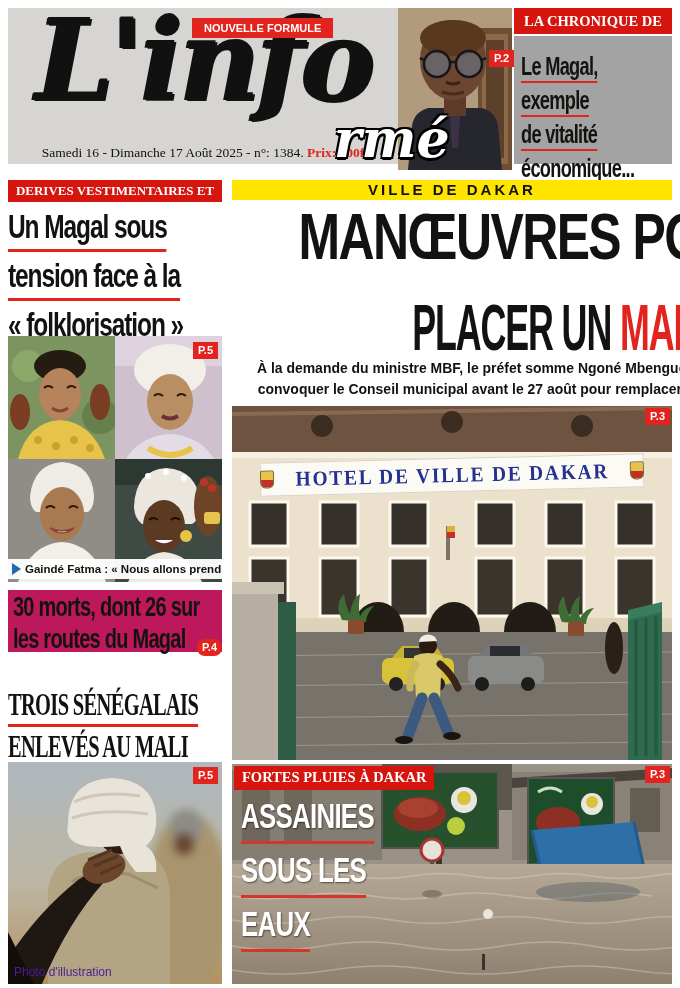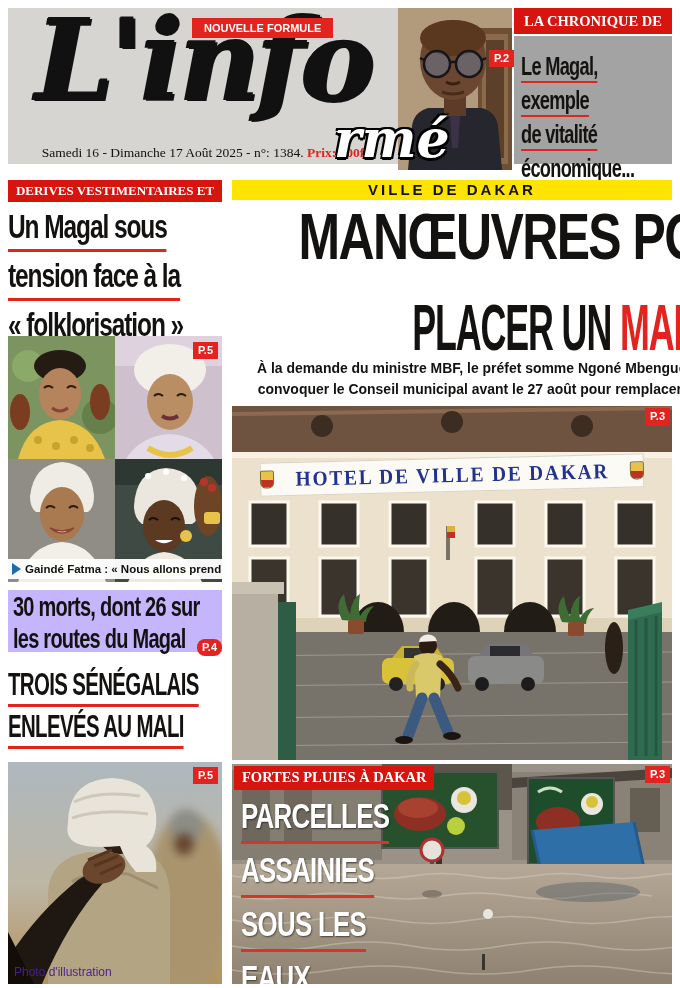--- a/index.html
+++ b/index.html
@@ -49,26 +49,26 @@
   #headline1 .cond { font-size:34px; letter-spacing:-1.5px; transform:scaleX(.72); color:#141210; }
 
   #photo-women { left:8px; top:336px; width:214px; height:246px; }
   #caption-women { position:absolute; left:0; bottom:3px; width:100%; height:20px;
           background:rgba(255,255,255,.95); display:flex; align-items:center; gap:4px;
           padding:0 4px; z-index:5; }
   #caption-women .txt { font-size:11.5px; font-weight:bold; color:#111; white-space:nowrap; }
   .play-arrow { width:0; height:0; border-top:6px solid transparent; border-bottom:6px solid transparent;
           border-left:9px solid #1d6ab0; flex:none; }
 
-  #yellow-story { left:8px; top:590px; width:214px; height:62px; background:#c4b5fd; padding:3px 0 0 5px; }
+  #yellow-story { left:8px; top:590px; width:214px; height:62px; background:#be185d; padding:3px 0 0 5px; }
   #yellow-story .hl { line-height:28px; }
   #yellow-story .cond { font-size:27px; letter-spacing:-1px; transform:scaleX(.74); color:#141210; }
 
   #kicker3 { left:8px; top:658px; width:214px; height:24px; font-size:13.5px; line-height:24px; }
-  #headline3 { left:8px; top:666px; width:214px; }
+  #headline3 { left:8px; top:686px; width:214px;font-family:Liberation Serif, serif; }
   #headline3 .hl { line-height:37px; }
   #headline3 .cond { font-size:31px; letter-spacing:-1px; transform:scaleX(.66); color:#141210;
           border-bottom:3px solid #e3231d; padding-bottom:1px; }
 
   #photo-turban { left:8px; top:762px; width:214px; height:222px; }
   #caption-turban { position:absolute; left:6px; bottom:5px; color:#4c1d95; font-size:12px; z-index:5; }
 
   
   #main-kicker { left:232px; top:180px; width:440px; height:20px; background:#ffe400;
           color:#141210; font-weight:bold; font-size:15px; letter-spacing:3px;
@@ -412,21 +412,20 @@
         <path d="M0,182 q45,8 90,0 t90,0 t90,0 t90,0 t90,0"></path>
         <path d="M0,206 q50,8 100,0 t100,0 t100,0 t100,0 t100,0"></path>
       </g>
       <ellipse cx="356" cy="128" rx="52" ry="10" fill="#3a4a58" opacity=".35"></ellipse>
       <ellipse cx="200" cy="130" rx="10" ry="4" fill="#5c564c" opacity=".5"></ellipse>
       <circle cx="256" cy="150" r="5" fill="#e9e6df"></circle>
       <rect x="250" y="190" width="3" height="16" fill="#3a352c"></rect>
     </svg>
     <div id="flood-kicker">FORTES PLUIES À DAKAR</div>
     <div id="flood-headline">
-      <div class="hl"><span class="cond">PARCELLES</span></div>
       <div class="hl"><span class="cond">ASSAINIES</span></div>
       <div class="hl"><span class="cond">SOUS LES</span></div>
       <div class="hl"><span class="cond">EAUX</span></div>
     </div>
     <div class="badge" style="right:2px; top:2px;">P.3</div>
   </div>
 
 </div>
 
 </body></html>

